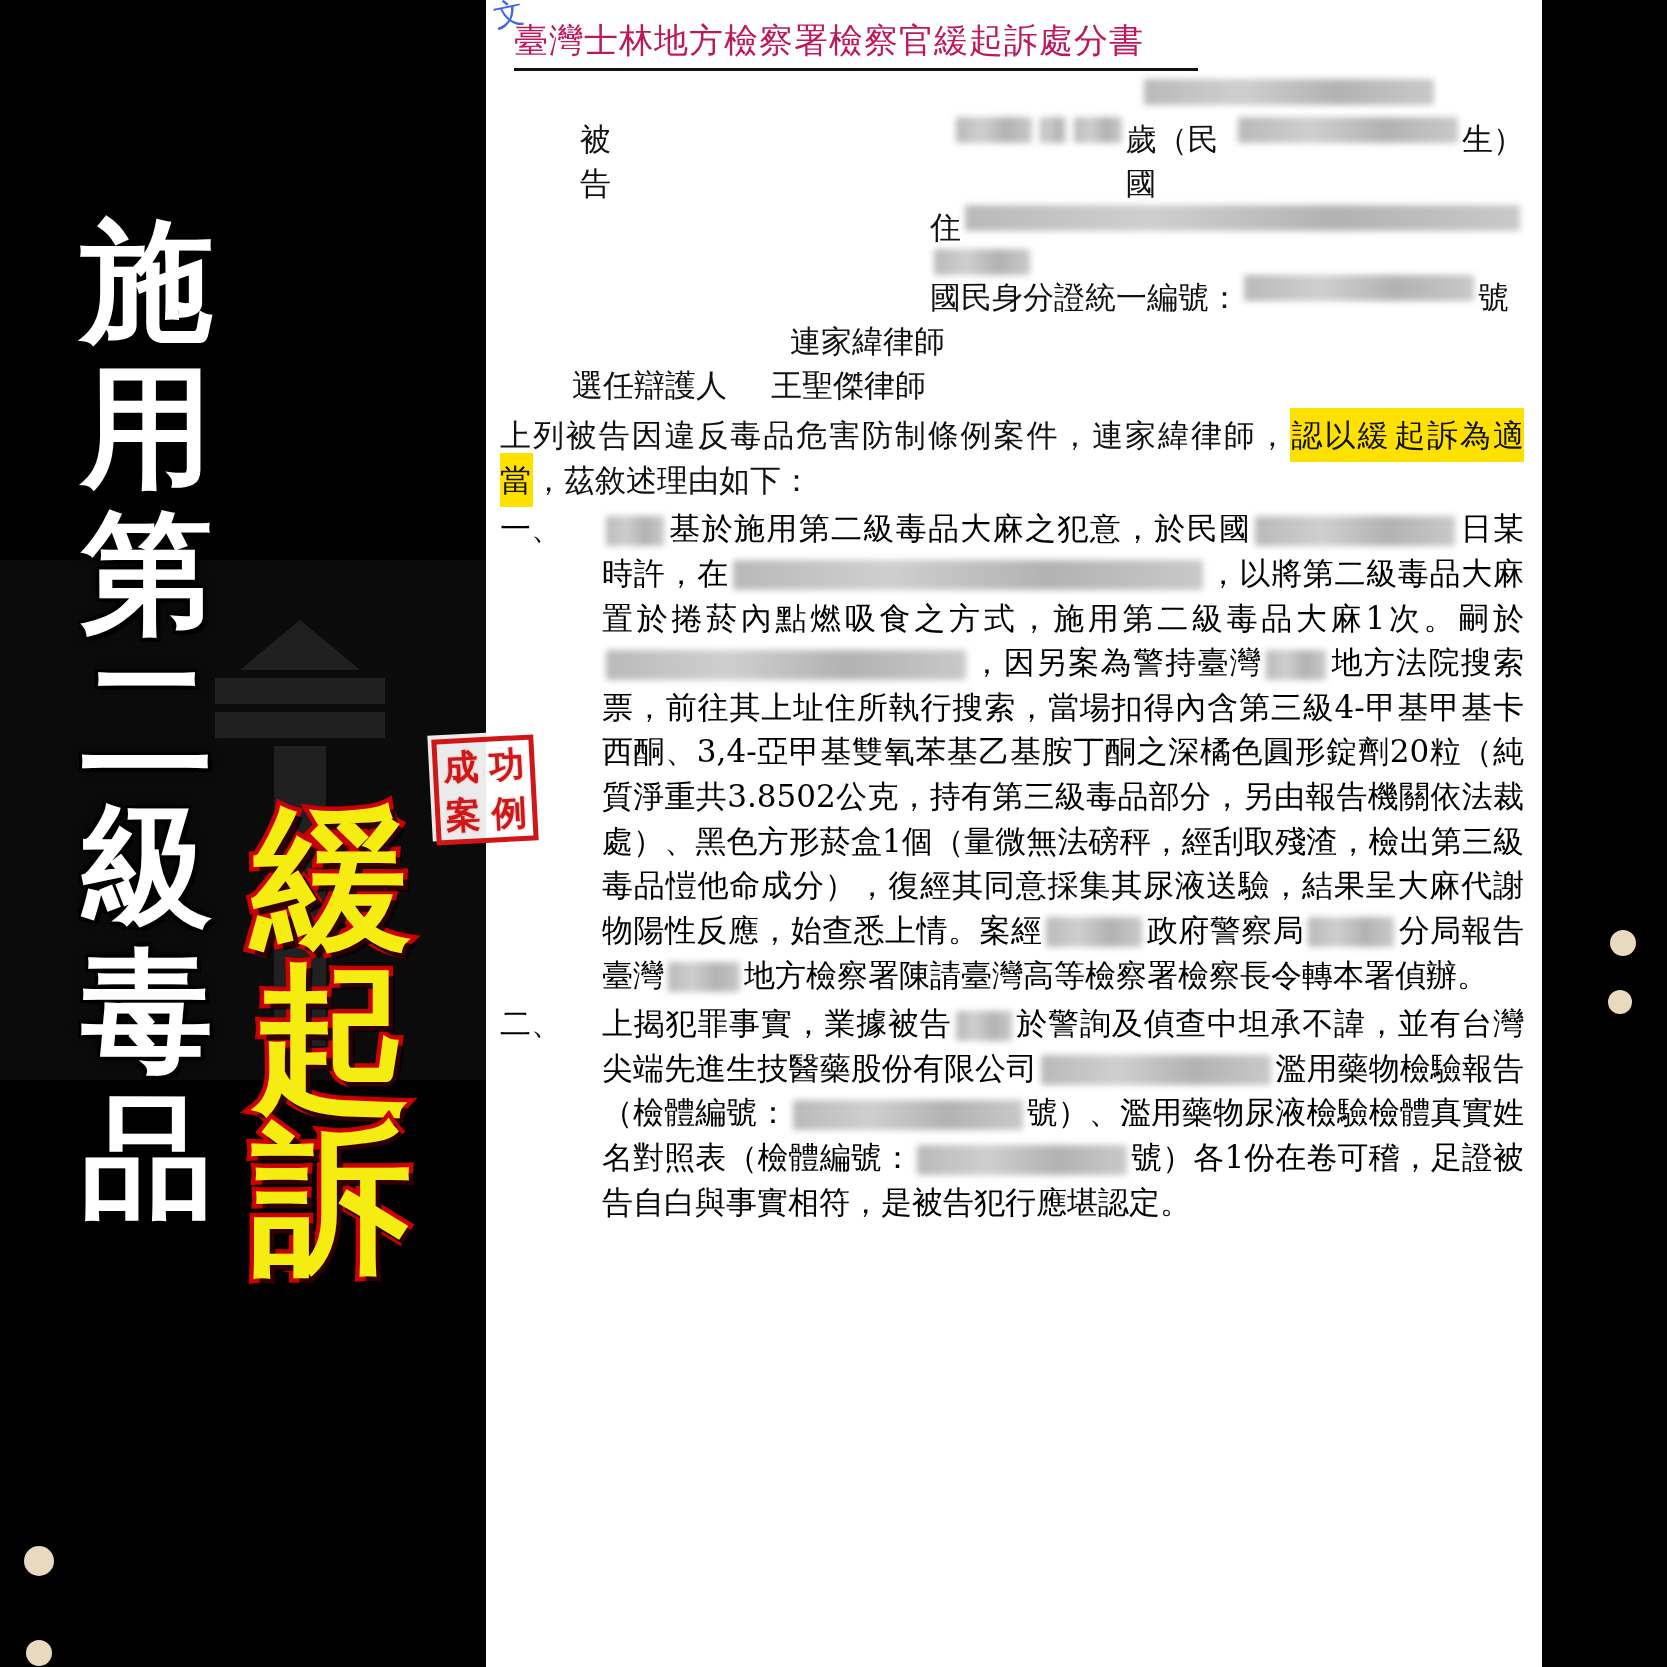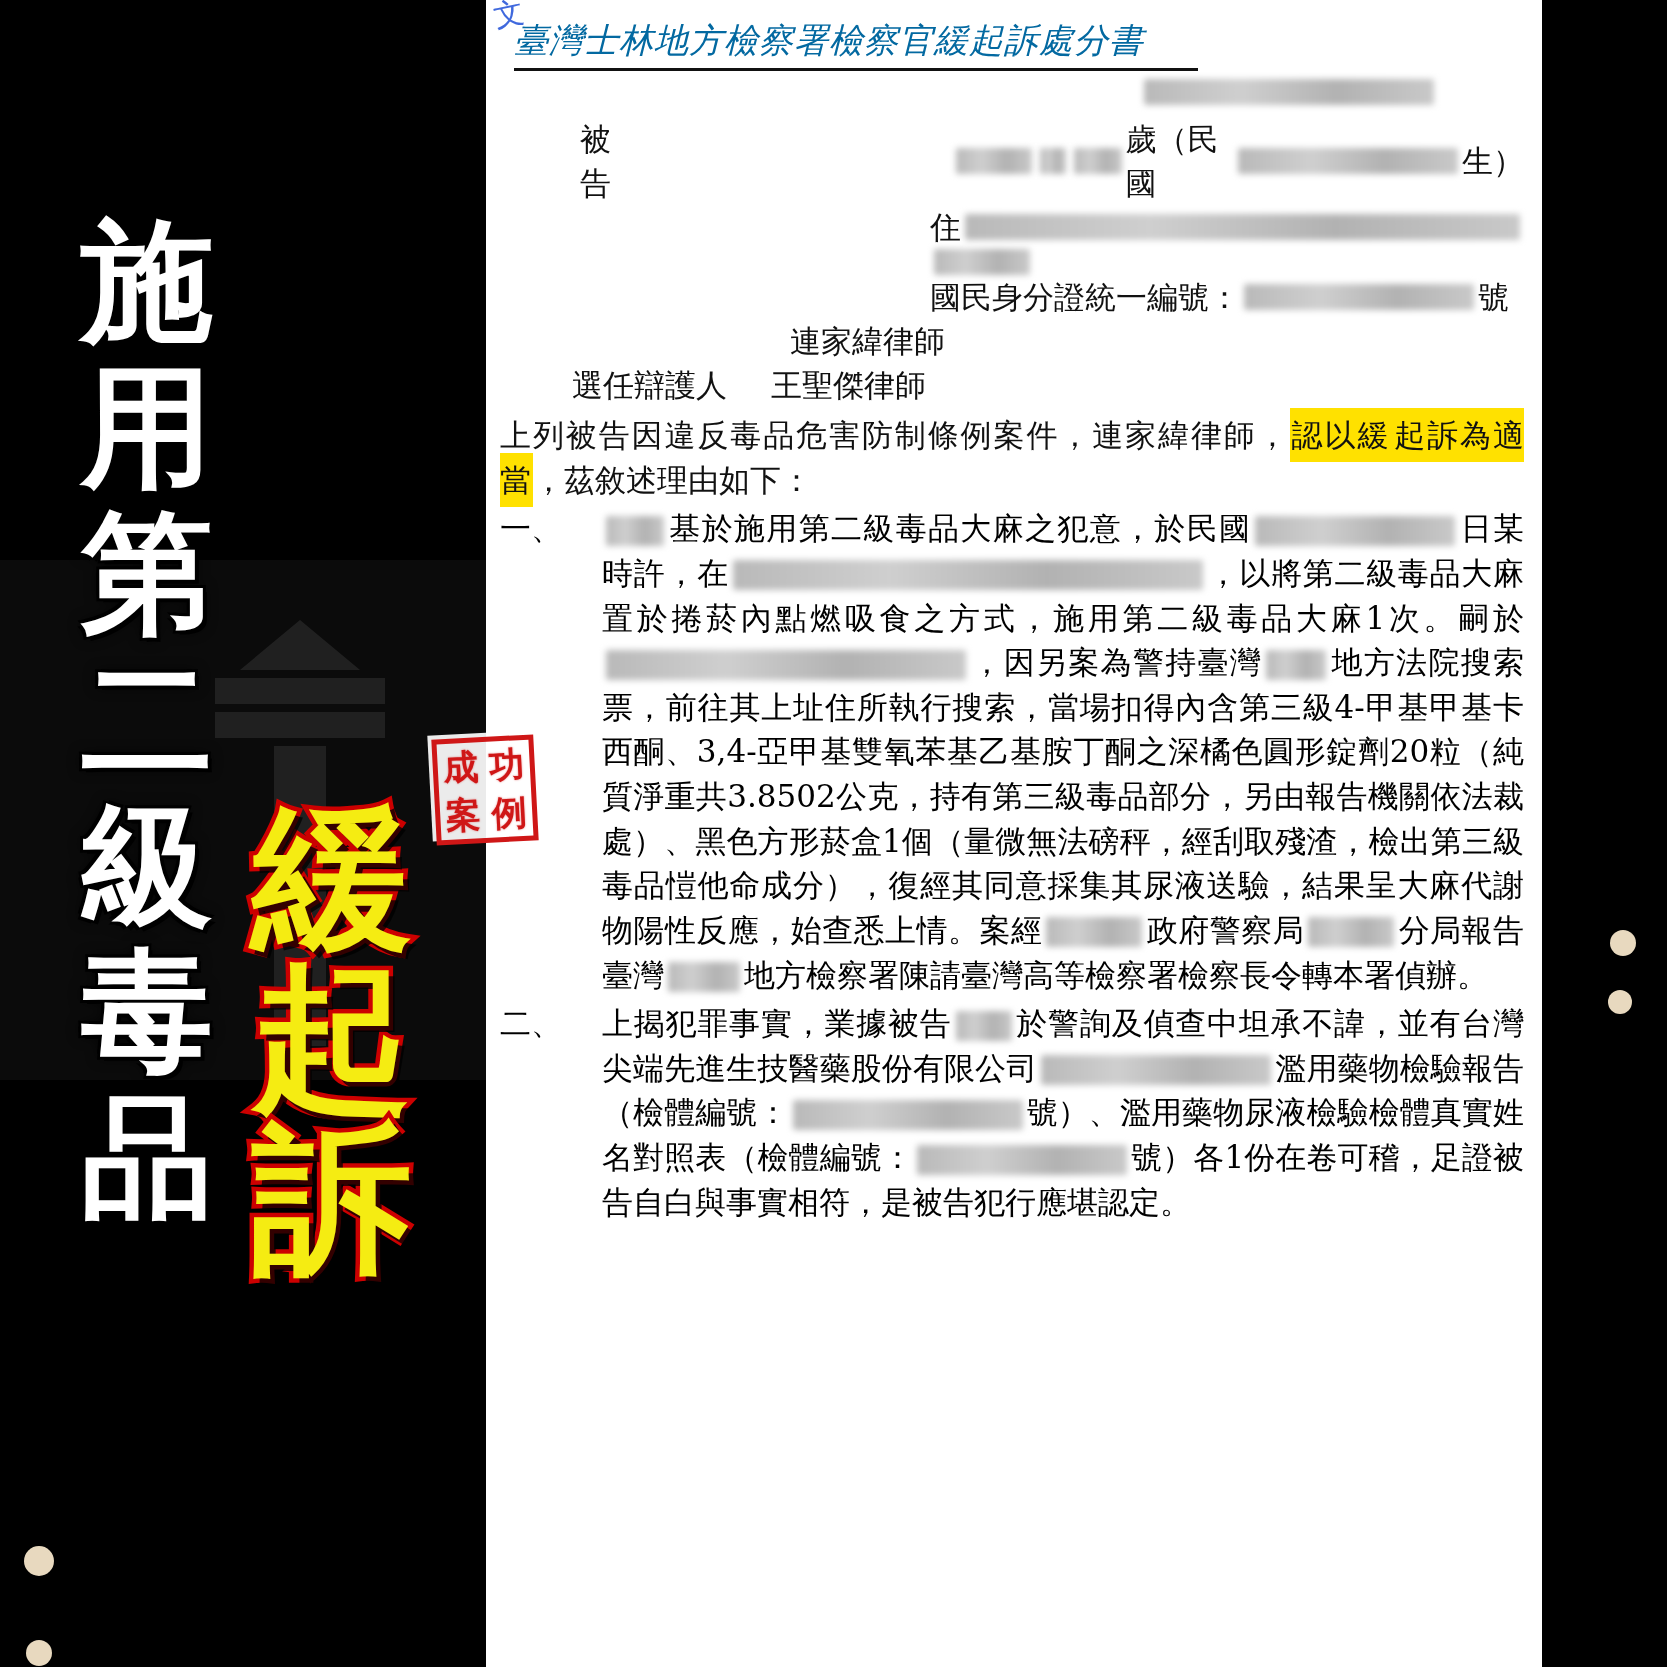--- a/index.html
+++ b/index.html
@@ -113,34 +113,33 @@
     background:#ffffff;
     padding:0 18px 0 14px;
     box-sizing:border-box;
     overflow:hidden;
   }
   #doc-title{
     font-size:34px;
     letter-spacing:1px;
     margin:18px 0 4px 14px;
     white-space:nowrap;
-    color:#0369a1;
-    font-style:italic;
+    color:#be185d;
   }
   #title-underline{
     height:3px;background:#111;width:684px;margin:0 0 6px 14px;
   }
   #blue-mark{
     position:absolute;left:8px;top:-6px;
     font-size:30px;color:#1f4fd8;
     transform:rotate(-12deg);
     opacity:.85;
   }
 
-  .row{display:flex;align-items:center;font-size:31px;line-height:1.42;color:#111;}
+  .row{display:flex;align-items:flex-start;font-size:31px;line-height:1.42;color:#111;}
 
   .blur{
     display:inline-block;
     background:linear-gradient(90deg,#b9b9b9,#cfcfcf,#b2b2b2,#c9c9c9);
     border-radius:2px;
     filter:blur(3.4px);
     vertical-align:middle;
     height:26px;
     margin:0 4px;
   }

